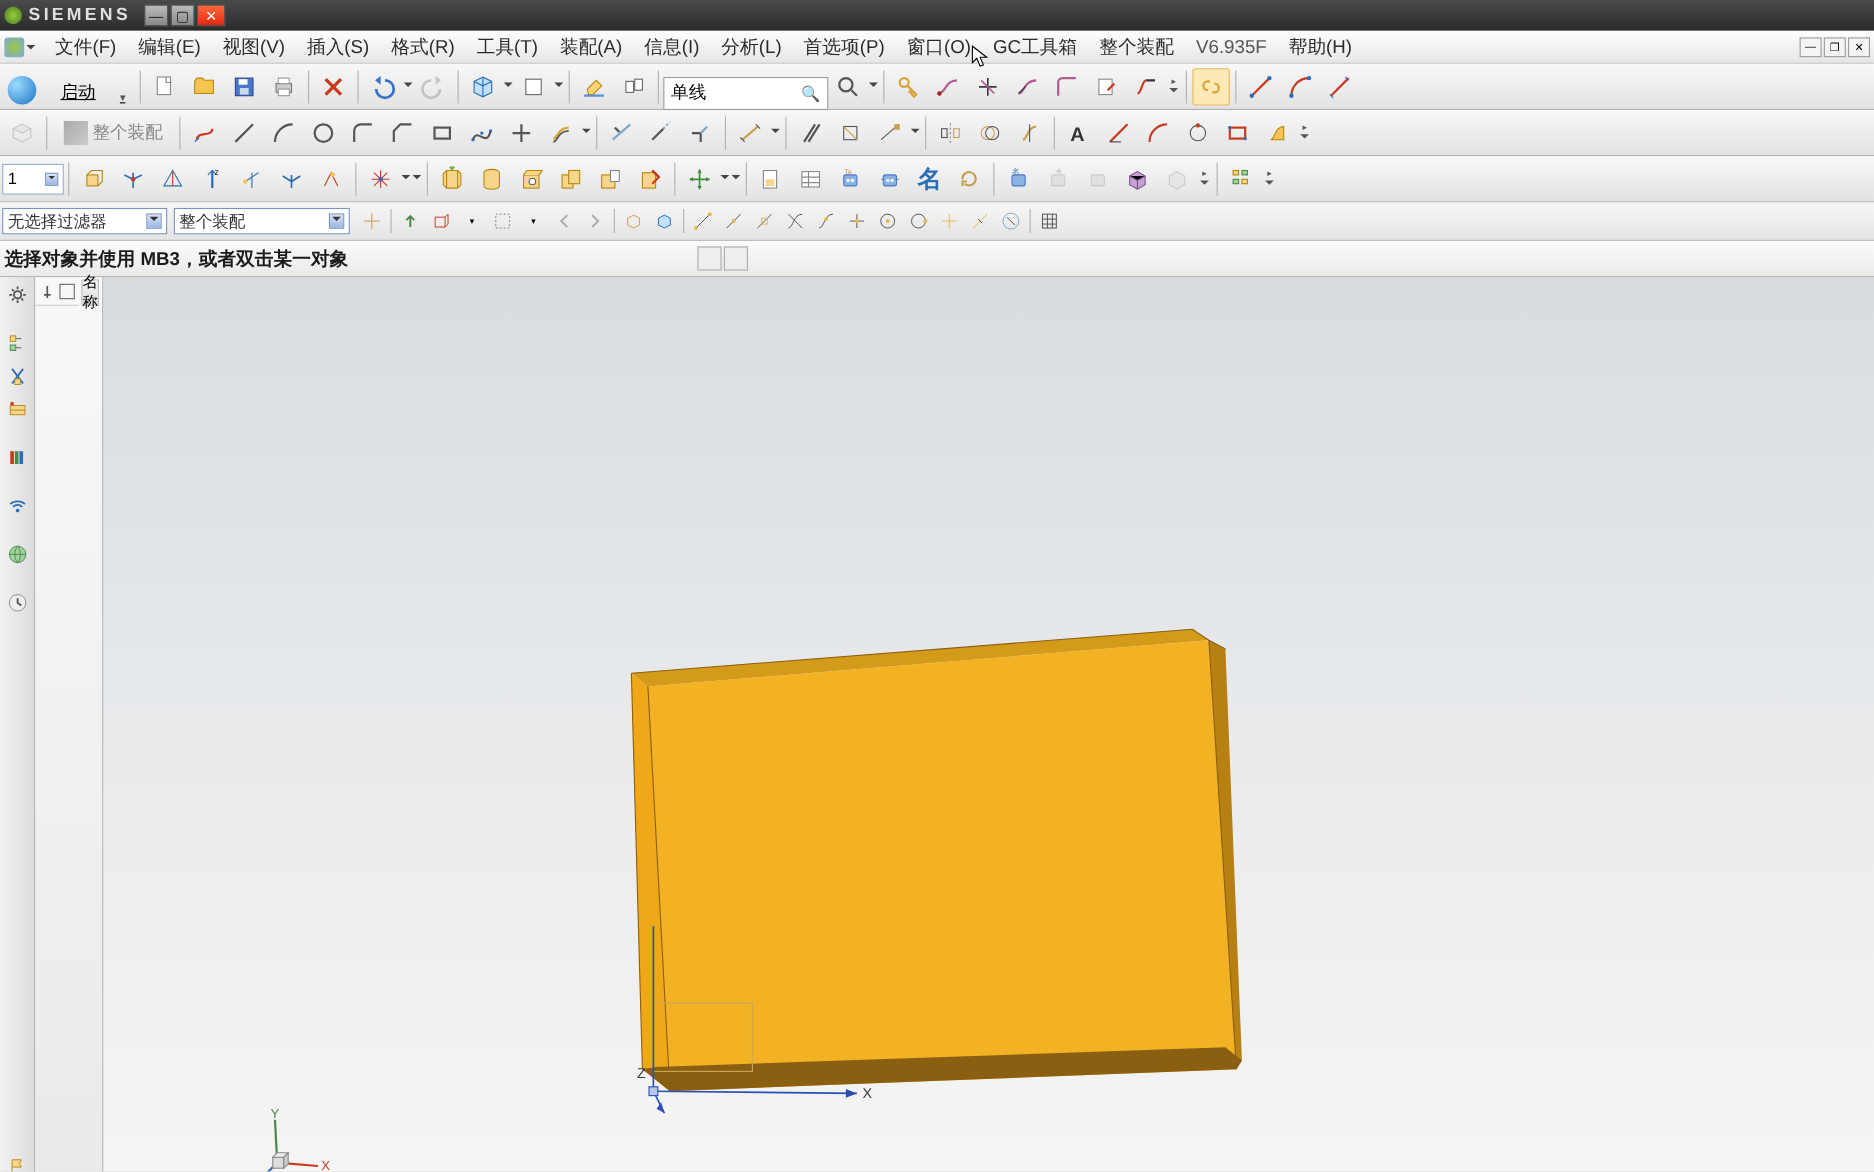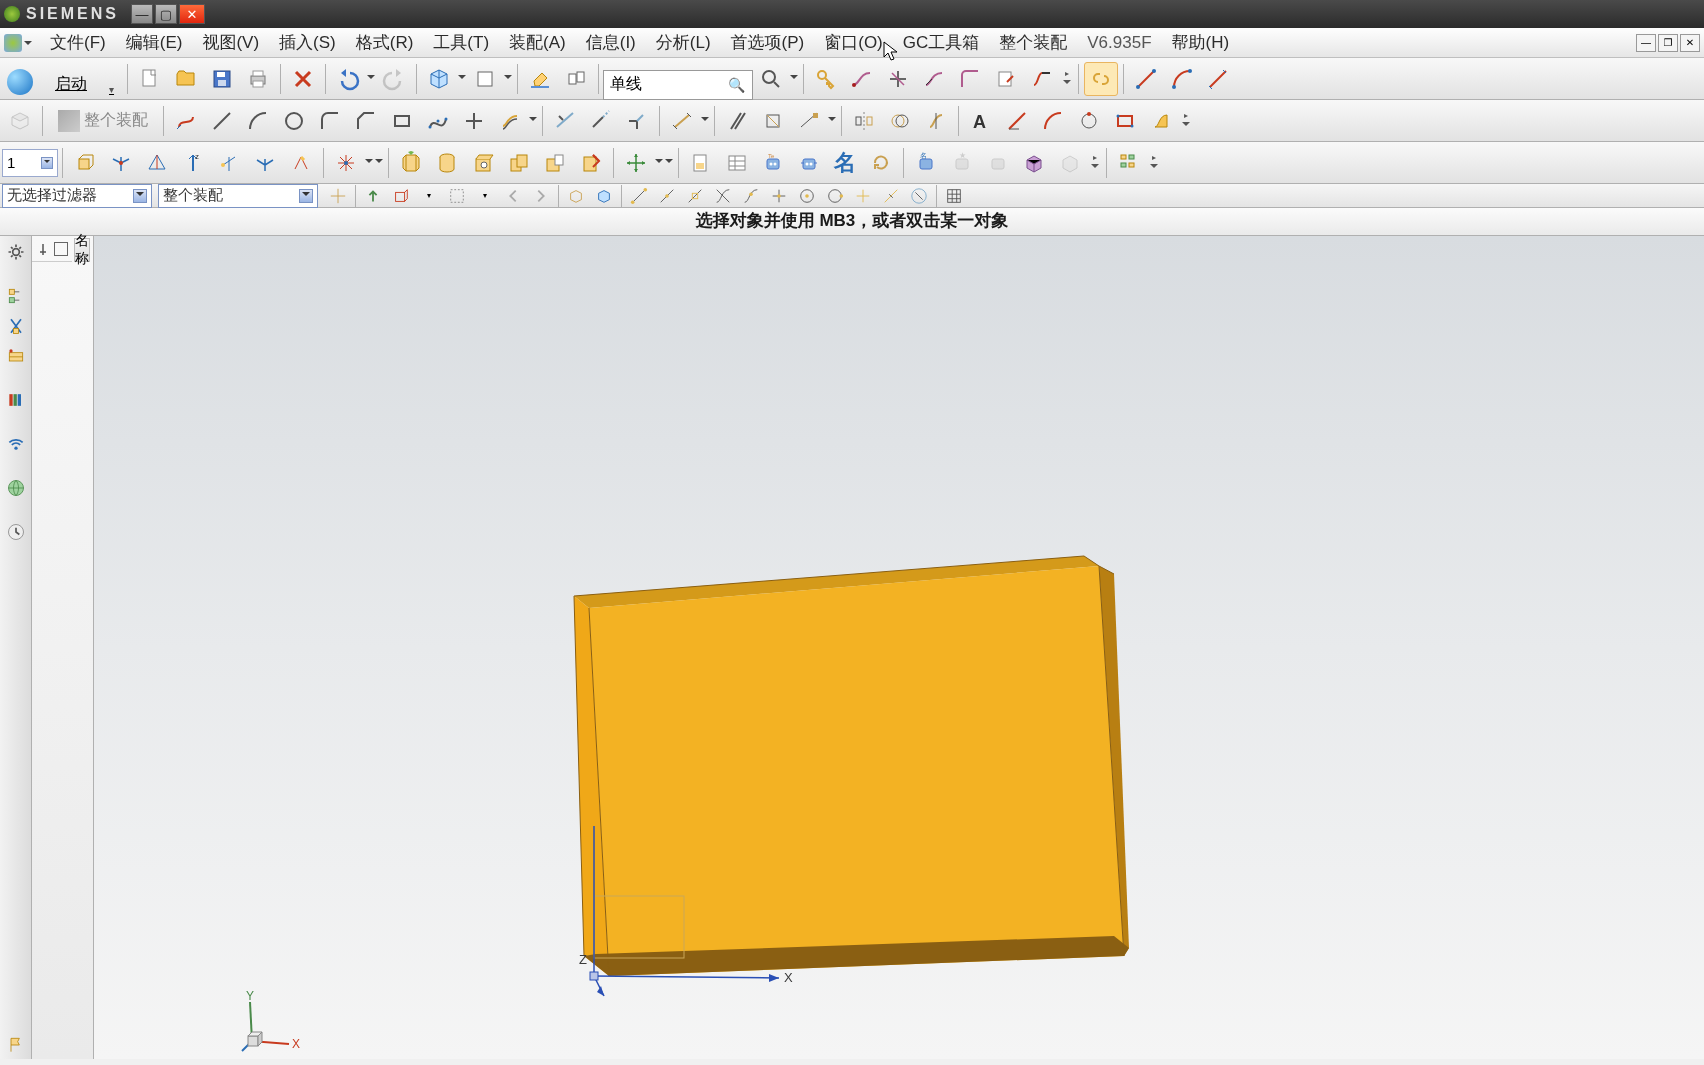--- a/index.html
+++ b/index.html
@@ -84,41 +84,41 @@
       margin-top:12px;
     }
     .line-type-combo .lens{margin-left:auto;font-size:14px;}
     
     .num-combo{ width: 56px; height:28px; border:1px solid #9aa9ce;background:#fff;display:flex;align-items:center;padding:0 4px;font-size:15px;}
     .num-combo .dd2{margin-left:auto;width:12px;height:12px;background:linear-gradient(#dce4f5,#9ab5e4);border:1px solid #7a93c4;display:flex;align-items:center;justify-content:center;}
     .num-combo .dd2::after{content:"";border:3px solid transparent;border-top-color:#333;}
     
     
     .filter-bar {
-      height: 24px;
+      height: 35px;
       background: linear-gradient(to bottom,#f6f6f6,#e4e4e4);
       border-bottom: 1px solid #b0b0b0;
       display: flex; align-items: center; padding: 0 2px;
     }
     .filter-combo {
       height: 24px; border:1px solid #7a93c4; background:#fff;
       display:flex;align-items:center;padding:0 4px;font-size:15px;color:#333;margin-right:6px;
     }
     .filter-combo .dd3{margin-left:auto;width:14px;height:14px;background:linear-gradient(#dce4f5,#9ab5e4);border:1px solid #7a93c4;display:flex;align-items:center;justify-content:center;}
     .filter-combo .dd3::after{content:"";border:4px solid transparent;border-top-color:#333;}
     .fb-btn { width:26px;height:26px;display:flex;align-items:center;justify-content:center;border:1px solid transparent;border-radius:2px;cursor:pointer;margin:0 1px;}
     .fb-btn svg{width:18px;height:18px;}
     .fb-sep{width:1px;height:22px;background:#b0b0b0;margin:0 3px;}
     
     
     .cue-line {
       height: 28px;
       background: linear-gradient(to bottom,#fbfbfb,#eaeaea);
       border-bottom: 1px solid #b0b0b0;
-      display:flex;align-items:center;font-size:17px;color:#1a1a1a;padding:1px 4px;font-weight:bold;flex-direction:column;
+      display:flex;align-items:center;font-size:17px;color:#1a1a1a;padding:16px 4px;font-weight:bold;
     }
     .cue-line .cue-left{flex:0 0 630px;}
     .cue-line .cue-mid{flex:1;}
     .cue-line .cue-right{display:flex;gap:2px;}
     .cue-line .cr-btn{width:22px;height:22px;border:1px solid #aaa;background:#eee;}
     
     
     .main-area {
       display:flex; height: calc(100% - 28px - 30px - 42px - 42px - 42px - 30px - 28px);
       background:#ddd;

